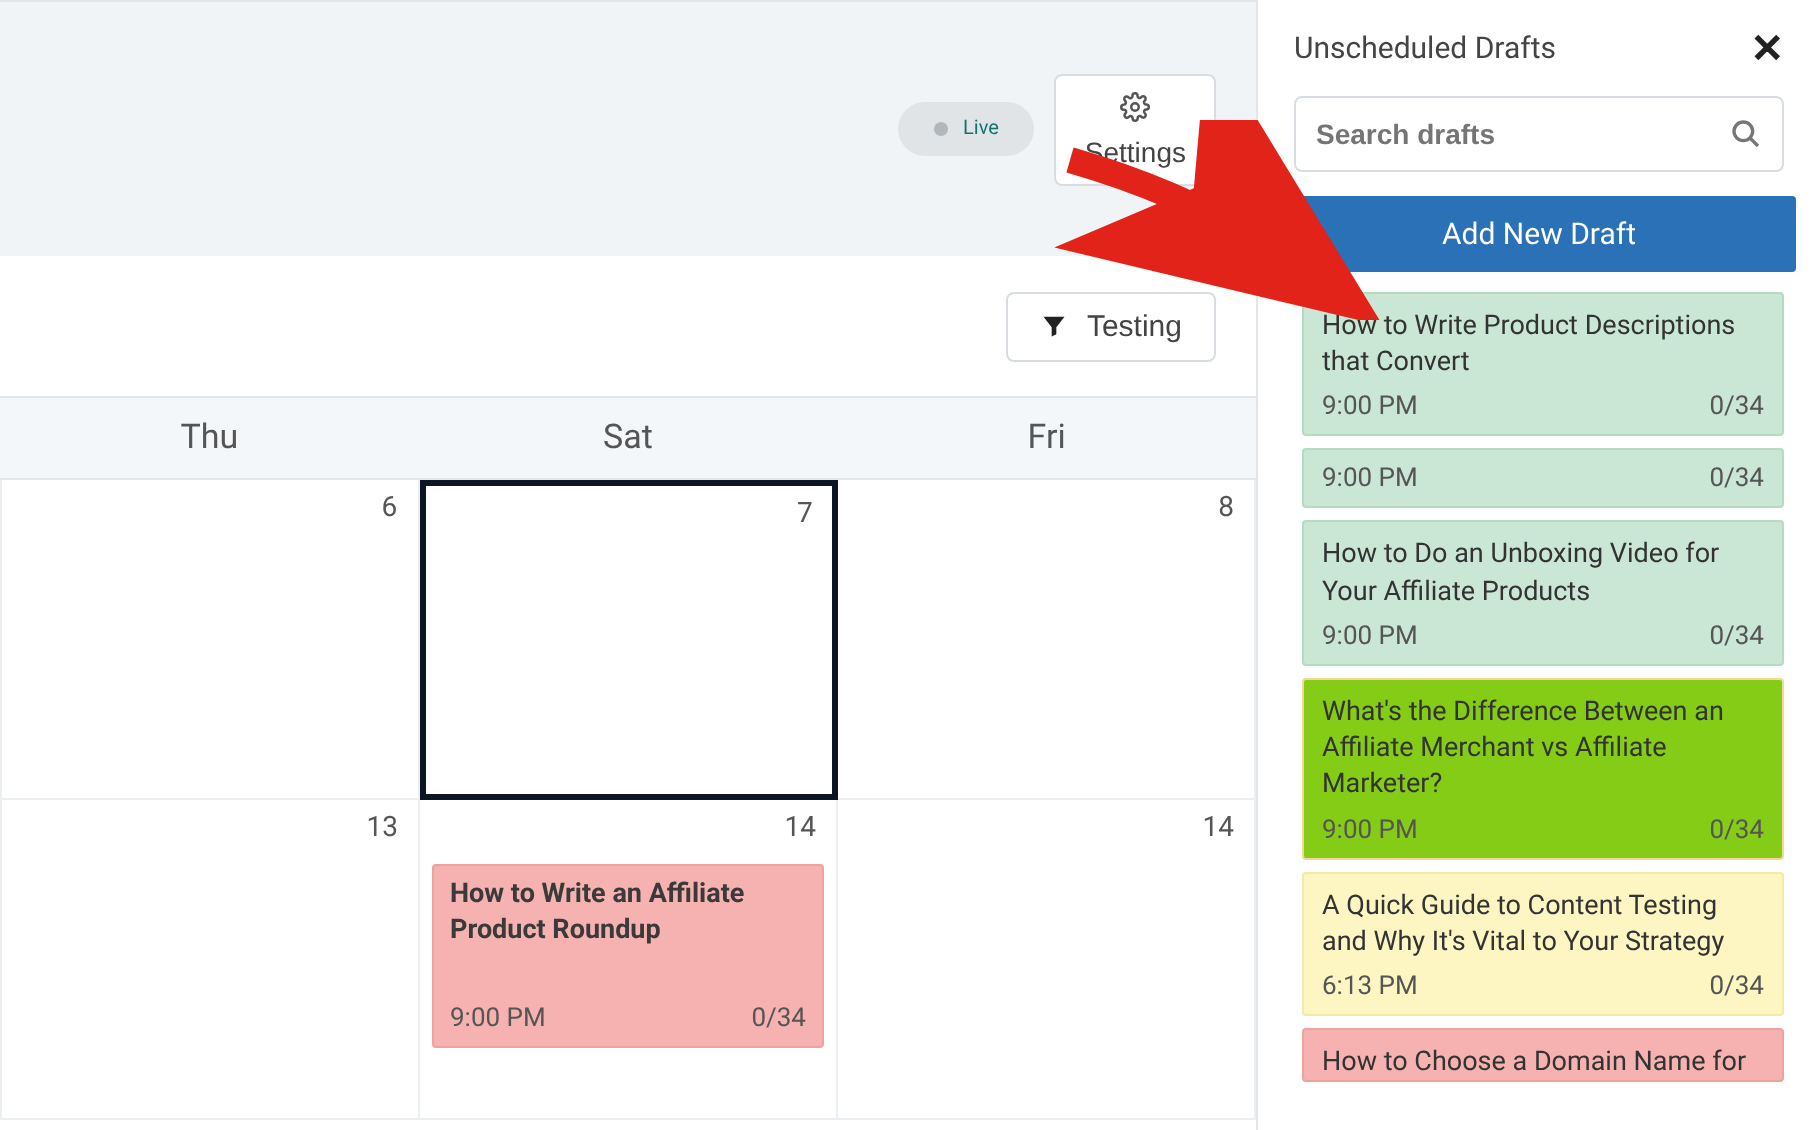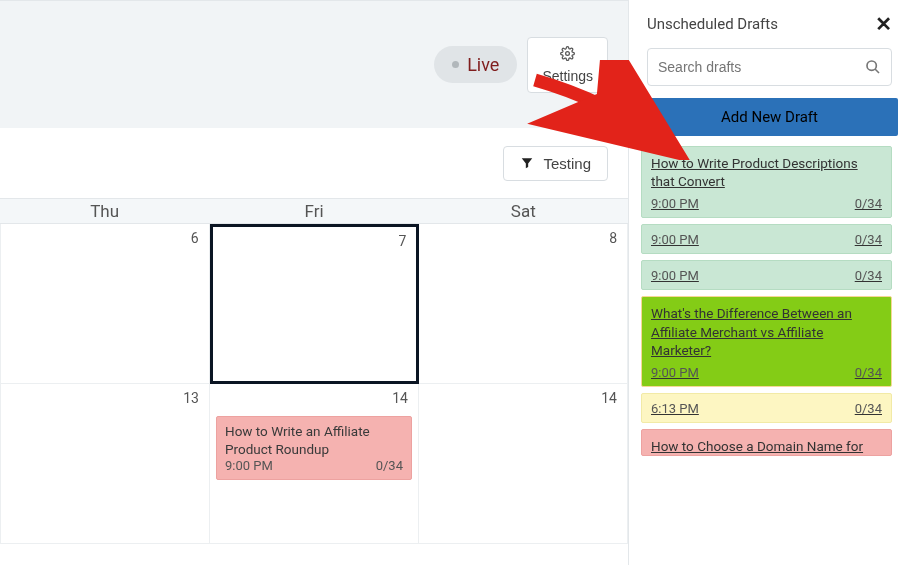--- a/index.html
+++ b/index.html
@@ -27,22 +27,22 @@
     display: flex;
     align-items: center;
     justify-content: flex-end;
     padding-right: 20px;
     gap: 10px;
   }
   .live-pill {
     background: #e0e4e7;
     border-radius: 20px;
     padding: 8px 18px;
-    color: #7f1d1d;
-    font-size: 18px;
+    color: #0f766e;
+    font-size: 10px;
     display: flex;
     align-items: center;
     gap: 8px;
   }
   .live-dot {
     width: 7px; height: 7px; background:#b1b7bb; border-radius:50%;
   }
   .settings-btn {
     background: #fff;
     border: 1px solid #d8dde1;
@@ -71,21 +71,21 @@
     padding: 8px 16px;
     font-size: 15px;
     color: #444;
     display: flex;
     align-items: center;
     gap: 9px;
     cursor: pointer;
   }
   .cal-head {
     display: flex;
-    height: 26px;
+    height: 42px;
     background: #f4f7f9;
     border-top: 1px solid #e3e7ea;
     border-bottom: 1px solid #e3e7ea;
   }
   .cal-head > div {
     flex: 1;
     display: flex;
     align-items: center;
     justify-content: center;
     font-size: 17px;
@@ -120,21 +120,21 @@
   }
   .event {
     margin-top: 26px;
     background: #f5b2b0;
     border: 1px solid #eda2a0;
     border-radius: 2px;
     padding: 6px 8px;
     font-size: 13.5px;
     color: #3a3a3a;
   }
-  .event .etitle { margin-bottom: 0; line-height: 1.3; }
+  .event .etitle { margin-bottom: 28px; line-height: 1.3; font-weight: bold; }
   .event .erow { display:flex; justify-content:space-between; font-size:13px; color:#555; }
 
   
   .sidebar {
     position: absolute;
     left: 628px; top: 0;
     width: 282px; height: 565px;
     border-left: 1px solid #e3e7ea;
     background: #fff;
     display: flex;
@@ -155,39 +155,39 @@
     border: 1px solid #d8dde1;
     border-radius: 4px;
     height: 38px;
     display: flex;
     align-items: center;
     padding: 0 10px;
   }
   .search-box input {
     flex: 1; border: none; outline: none; font-size: 14px; color:#666;
     background: transparent;
+    font-weight: bold;
   }
   .add-draft-btn {
     margin: 0 12px 10px 12px;
     background: #2b71b8;
-    color: #000000;
+    color: #ffffff;
     text-align: center;
     border-radius: 2px;
     padding: 10px 0;
     font-size: 15px;
     cursor: pointer;
   }
   .drafts-list {
     flex: 1;
     overflow-y: auto;
-    padding: 0 18px 6px 12px;
+    padding: 0 18px 6px 22px;
     display: flex;
     flex-direction: column;
     gap: 6px;
-    text-decoration: underline;
   }
   .drafts-list::-webkit-scrollbar { width: 10px; }
   .drafts-list::-webkit-scrollbar-thumb { background:#c6ccd1; border-radius:5px; }
   .draft-card {
     border-radius: 2px;
     padding: 7px 9px 6px 9px;
     font-size: 13.5px;
     color: #333;
     cursor: grab;
   }
@@ -235,22 +235,22 @@
     <button class="filters-btn">
       <svg class="funnel-svg" width="14" height="14" viewBox="0 0 24 24" fill="#222">
           <path d="M3 4h18l-7 9v6l-4 2v-8L3 4z"></path>
         </svg>
       <span>Testing</span>
     </button>
   </div>
 
   <div class="cal-head">
     <div>Thu</div>
+    <div>Sat</div>
     <div>Fri</div>
-    <div>Sat</div>
   </div>
 
   <div class="cal-grid" id="cal-grid">
       <div class="cal-week">
         <div class="cal-day">
           <span class="daynum">6</span>
         </div>
         <div class="cal-day today">
           <span class="daynum">7</span>
         </div>
@@ -304,33 +304,35 @@
           <span>0/34</span>
         </div>
       </div>
       <div class="draft-card green">
         <div class="drow">
           <span>9:00 PM</span>
           <span>0/34</span>
         </div>
       </div>
       <div class="draft-card green">
+        <div class="dtitle">How to Do an Unboxing Video for Your Affiliate Products</div>
         <div class="drow">
           <span>9:00 PM</span>
           <span>0/34</span>
         </div>
       </div>
       <div class="draft-card orange">
         <div class="dtitle">What's the Difference Between an Affiliate Merchant vs Affiliate Marketer?</div>
         <div class="drow">
           <span>9:00 PM</span>
           <span>0/34</span>
         </div>
       </div>
       <div class="draft-card yellow">
+        <div class="dtitle">A Quick Guide to Content Testing and Why It's Vital to Your Strategy</div>
         <div class="drow">
           <span>6:13 PM</span>
           <span>0/34</span>
         </div>
       </div>
       <div class="draft-card pink cut">
         <div class="dtitle">How to Choose a Domain Name for</div>
       </div>
     </div>
 </div>

